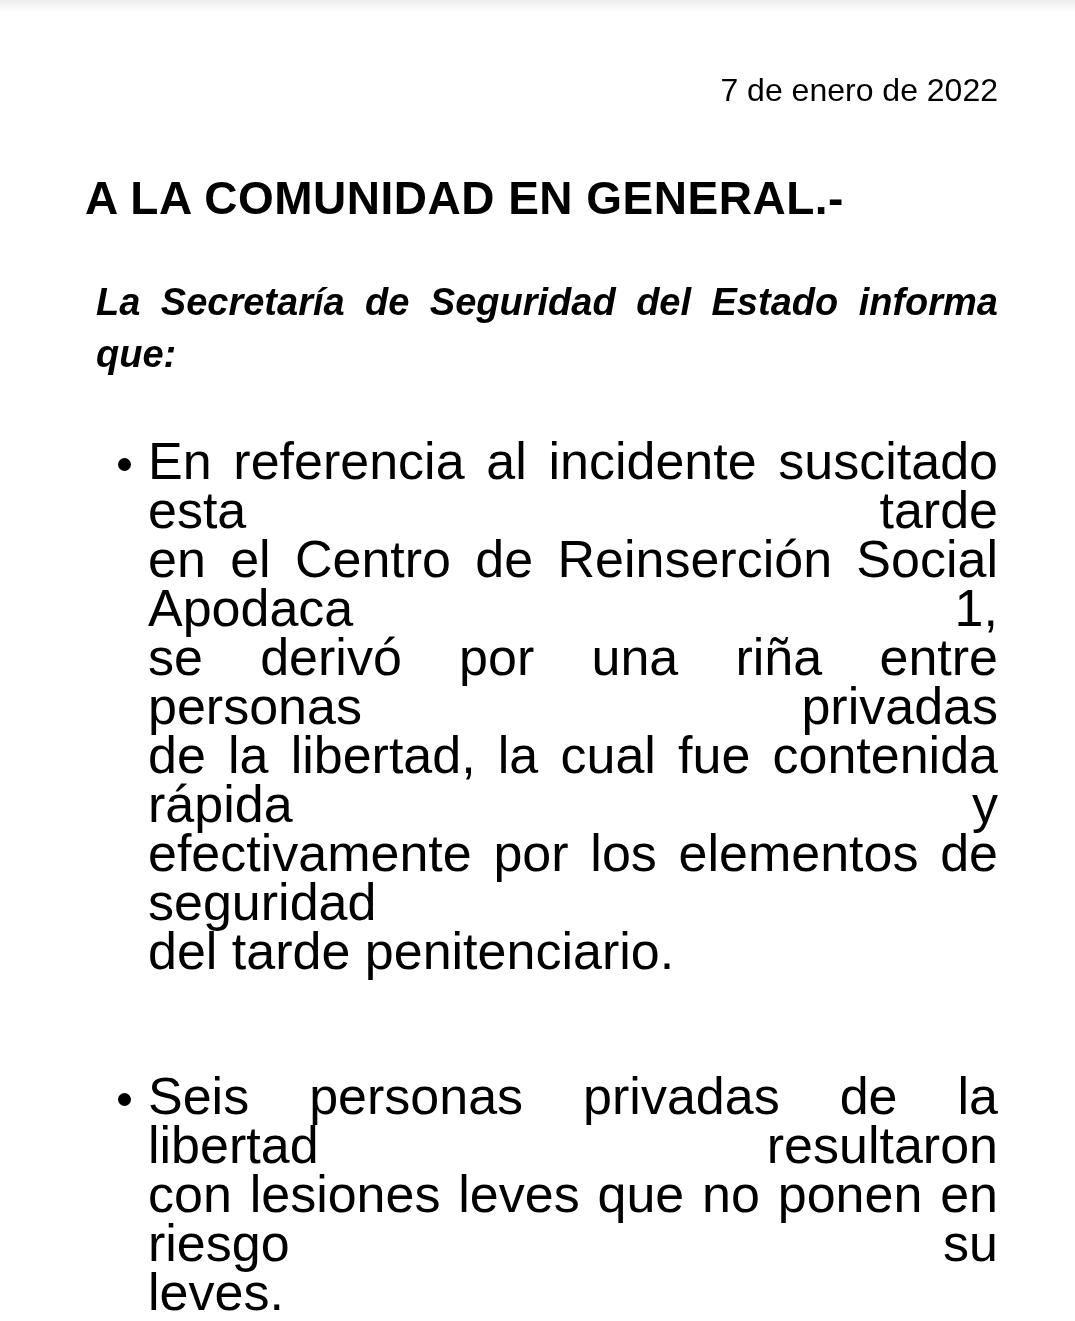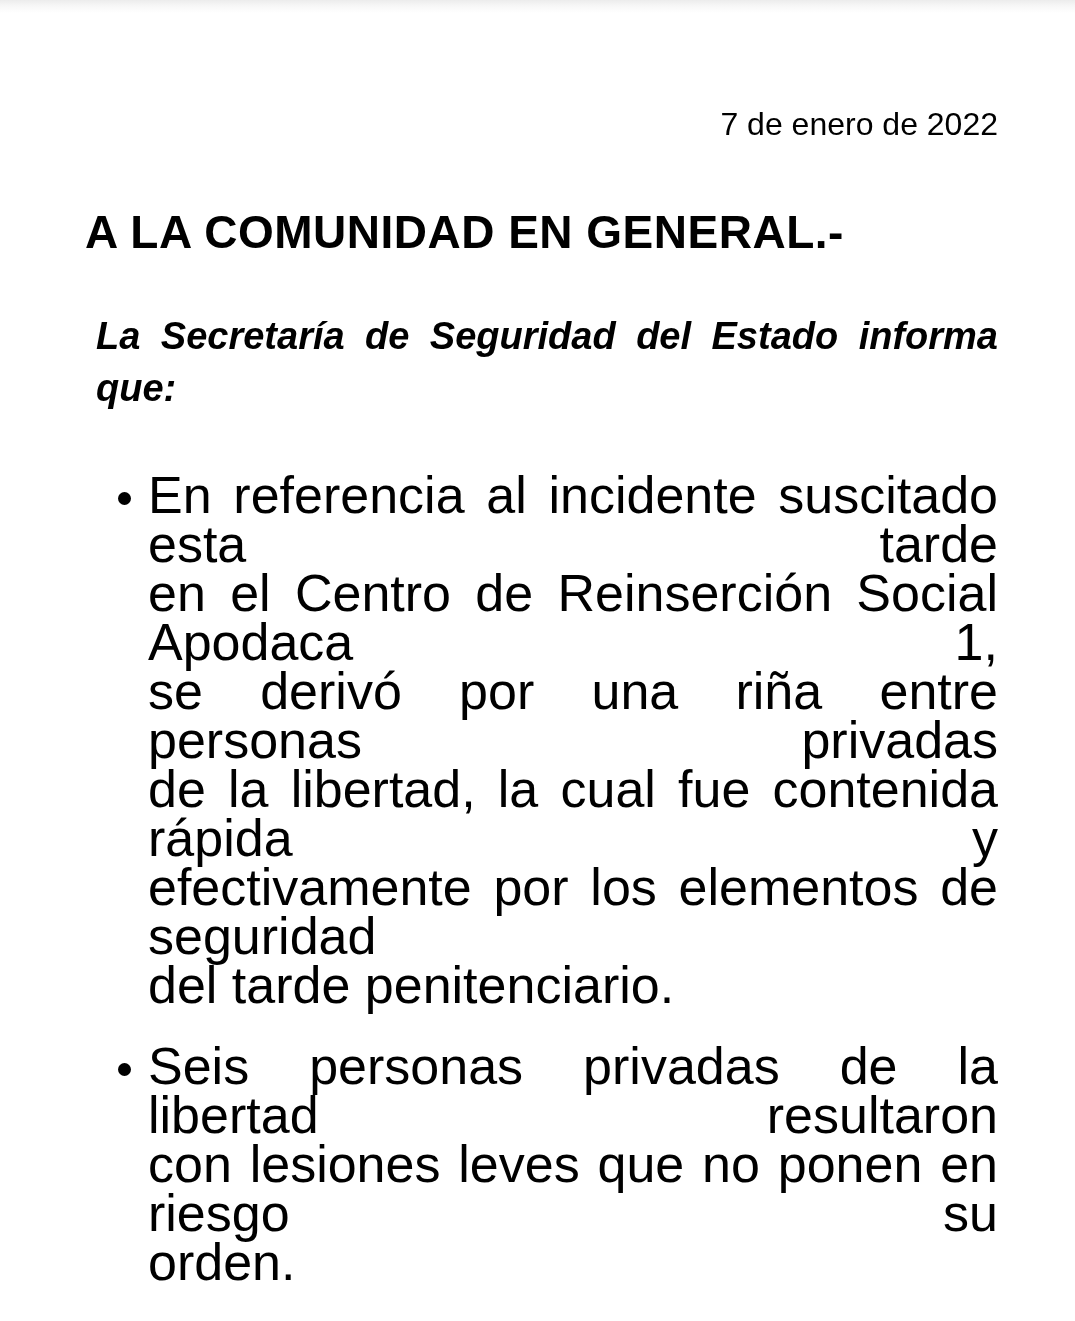--- a/index.html
+++ b/index.html
@@ -18,21 +18,21 @@
     height: 13px;
     background: linear-gradient(to bottom, #ececec 0%, #f7f7f7 45%, #ffffff 100%);
   }
   .page {
     position: relative;
     width: 1075px;
     height: 1321px;
     padding: 0 77px 0 85px;
   }
   .date-line {
-    margin-top: 108px;
+    margin-top: 74px;
     font-size: 32px;
     line-height: 32px;
     text-align: right;
     white-space: nowrap;
   }
   .doc-title {
     margin-top: 67px;
     font-size: 46px;
     line-height: 50px;
     font-weight: bold;
@@ -53,21 +53,21 @@
     list-style: none;
     margin-top: 57px;
     font-size: 52px;
     line-height: 49px;
   }
   .bullet-item {
     position: relative;
     padding-left: 63px;
     width: 913px;
   }
-  .bullet-item + .bullet-item { margin-top: 32px; }
+  .bullet-item + .bullet-item { margin-top: 96px; }
   .bullet-dot {
     position: absolute;
     left: 33px;
     top: 21px;
     width: 13px;
     height: 13px;
     border-radius: 50%;
     background: #000000;
   }
   .bline { width: 850px; }
@@ -99,19 +99,19 @@
       <div class="bline jl">se derivó por una riña entre personas privadas</div>
       <div class="bline jl">de la libertad, la cual fue contenida rápida y</div>
       <div class="bline jl">efectivamente por los elementos de seguridad</div>
       <div class="bline ll">del tarde penitenciario.</div>
     </li>
 
     <li class="bullet-item">
       <span class="bullet-dot"></span>
       <div class="bline jl">Seis personas privadas de la libertad resultaron</div>
       <div class="bline jl">con lesiones leves que no ponen en riesgo su</div>
-      <div class="bline ll">orden.</div>
+      <div class="bline ll">leves.</div>
     </li>
 
 
   </ul>
 
 </div>
 
 </body></html>

